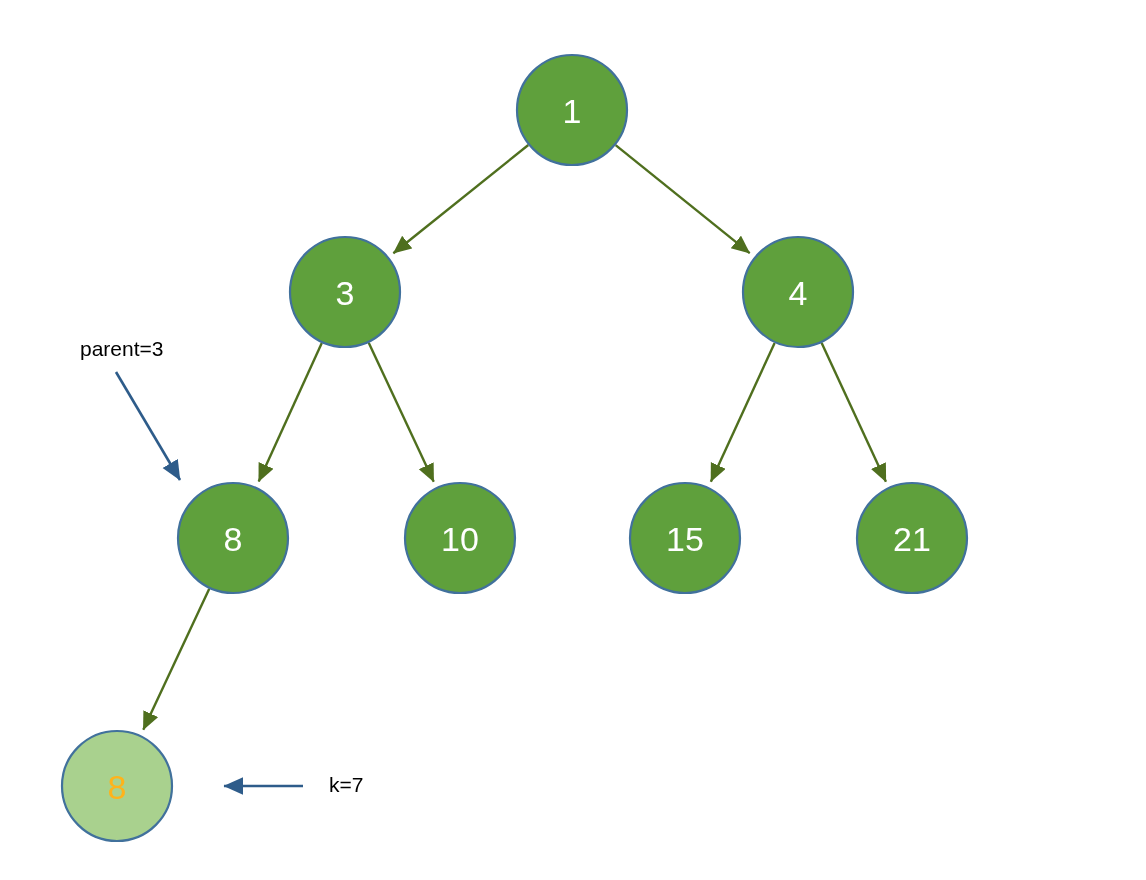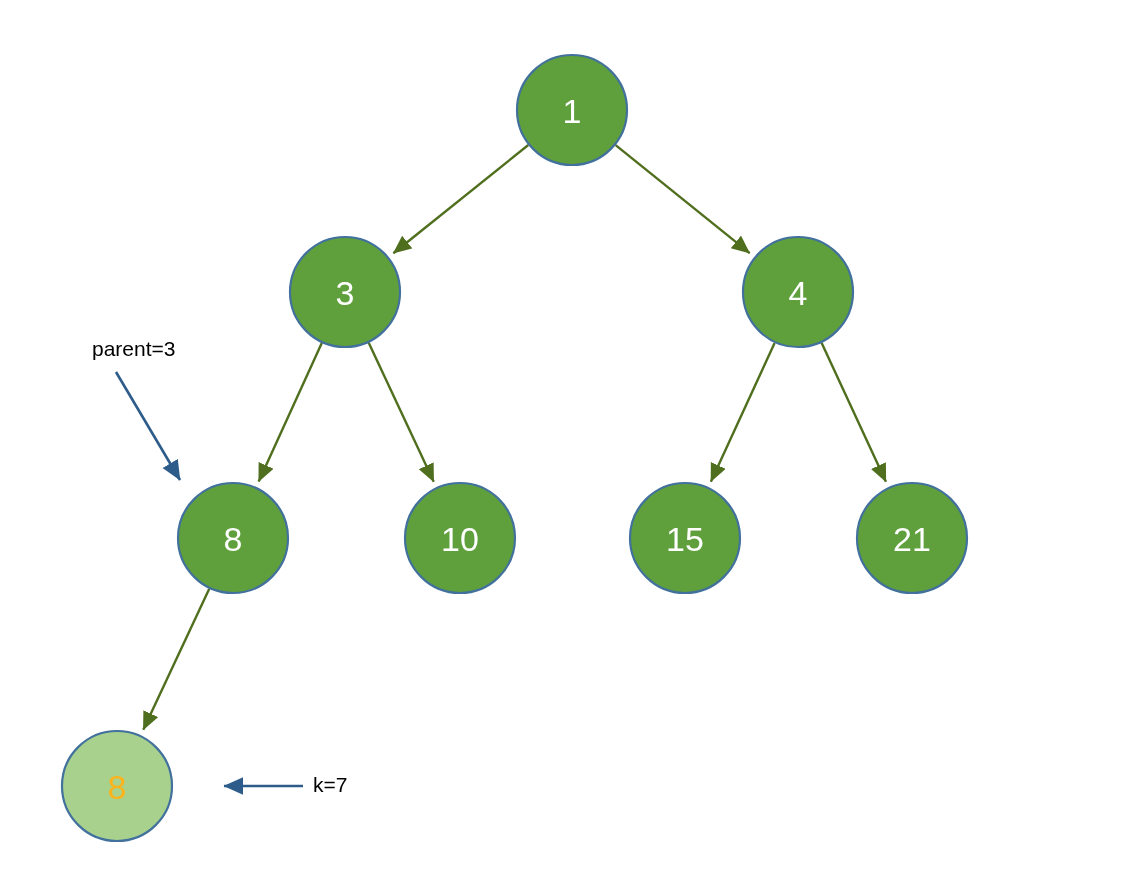--- a/index.html
+++ b/index.html
@@ -43,26 +43,26 @@
   }
   .annotation-text {
     position: absolute;
     font-family: "Liberation Sans", sans-serif;
     font-size: 21px;
     color: #000000;
     white-space: nowrap;
     line-height: 1;
   }
   #label-parent {
-    left: 92px;
+    left: 80px;
     top: 338px;
     text-align: center;
   }
   #label-k {
-    left: 313px;
+    left: 329px;
     top: 774px;
   }
 </style>
 </head>
 <body>
 
 <div id="canvas">
 
   <svg id="tree-svg" viewBox="0 0 1146 880" xmlns="http://www.w3.org/2000/svg">
     <defs>

